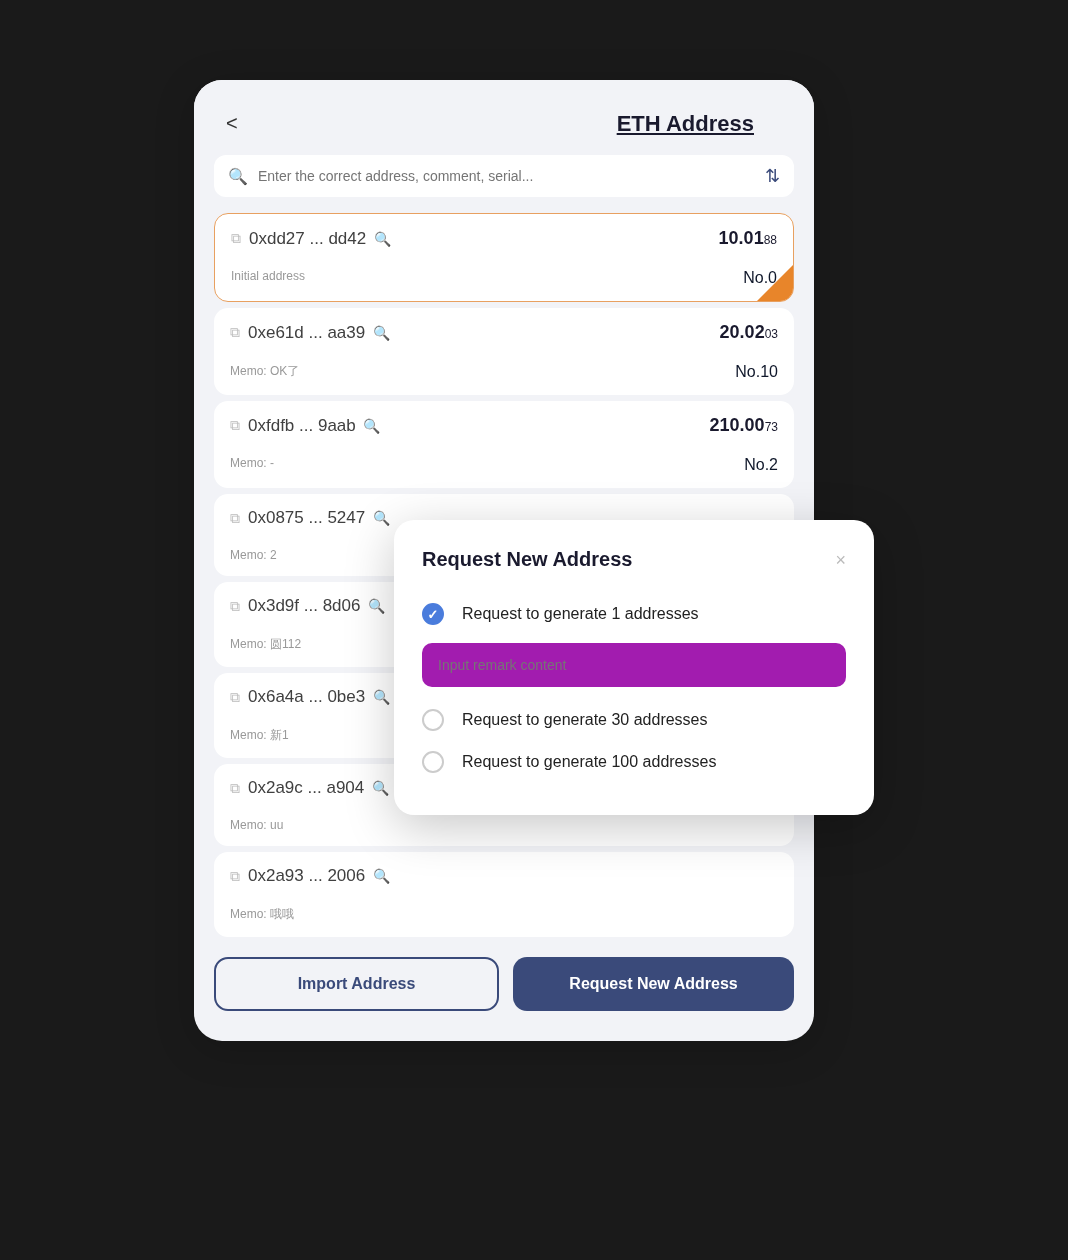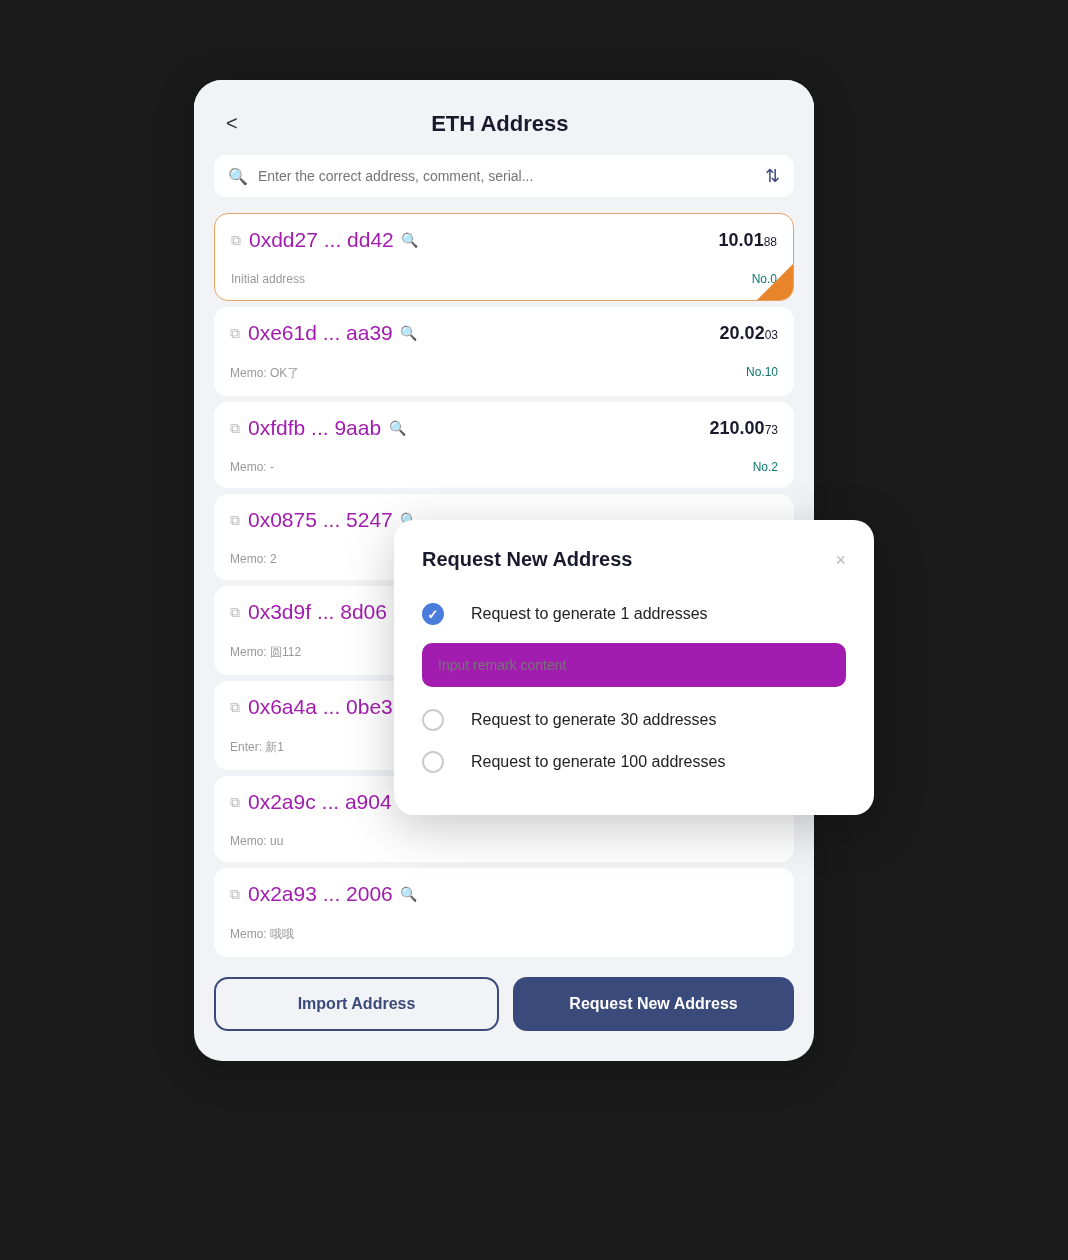--- a/index.html
+++ b/index.html
@@ -37,25 +37,26 @@
       position: relative;
     }
     .back-btn {
       font-size: 20px;
       color: #333;
       cursor: pointer;
       padding: 4px 8px;
     }
     .header-title {
       flex: 1;
-      text-align: center;
+      text-align: right;
       font-size: 22px;
       font-weight: 600;
       color: #1a1a2e;
       margin-right: 36px;
+      text-decoration: underline;
     }
     
     .search-bar {
       display: flex;
       align-items: center;
       margin: 0 20px 16px;
       background: #fff;
       border-radius: 12px;
       padding: 10px 14px;
       gap: 10px;
@@ -103,23 +104,23 @@
       display: flex;
       align-items: center;
       gap: 8px;
     }
     .copy-icon {
       color: #bbb;
       font-size: 14px;
       cursor: pointer;
     }
     .address-hash {
-      font-size: 21px;
+      font-size: 17px;
       font-weight: 500;
-      color: #a21caf;
+      color: #404040;
     }
     .search-addr-icon {
       color: #bbb;
       font-size: 14px;
       cursor: pointer;
     }
     .amount {
       font-size: 18px;
       font-weight: 700;
       color: #1a1a2e;
@@ -132,22 +133,22 @@
     .address-meta {
       display: flex;
       justify-content: space-between;
       margin-top: 20px;
     }
     .memo-text {
       font-size: 12px;
       color: #999;
     }
     .no-badge {
-      font-size: 12px;
-      color: #0f766e;
+      font-size: 16px;
+      color: #0f172a;
     }
     .orange-corner {
       position: absolute;
       bottom: 0;
       right: 0;
       width: 0;
       height: 0;
       border-style: solid;
       border-width: 0 0 36px 36px;
       border-color: transparent transparent #e8852a transparent;
@@ -205,21 +206,21 @@
     }
     .modal-close {
       color: #bbb;
       font-size: 18px;
       cursor: pointer;
       line-height: 1;
     }
     .modal-option {
       display: flex;
       align-items: center;
-      gap: 27px;
+      gap: 18px;
       padding: 10px 0;
       cursor: pointer;
     }
     .radio-circle {
       width: 22px;
       height: 22px;
       border-radius: 50%;
       border: 2px solid #ccc;
       display: flex;
       align-items: center;
@@ -349,21 +350,21 @@
         <div class="address-item">
     <div class="address-row">
       <div class="address-left">
         <span class="copy-icon">⧉</span>
         <span class="address-hash">0x6a4a ... 0be3</span>
         <span class="search-addr-icon">🔍</span>
       </div>
 
     </div>
     <div class="address-meta">
-      <span class="memo-text">Enter: 新1</span>
+      <span class="memo-text">Memo: 新1</span>
 
     </div>
 
   </div>
         <div class="address-item">
     <div class="address-row">
       <div class="address-left">
         <span class="copy-icon">⧉</span>
         <span class="address-hash">0x2a9c ... a904</span>
         <span class="search-addr-icon">🔍</span>

